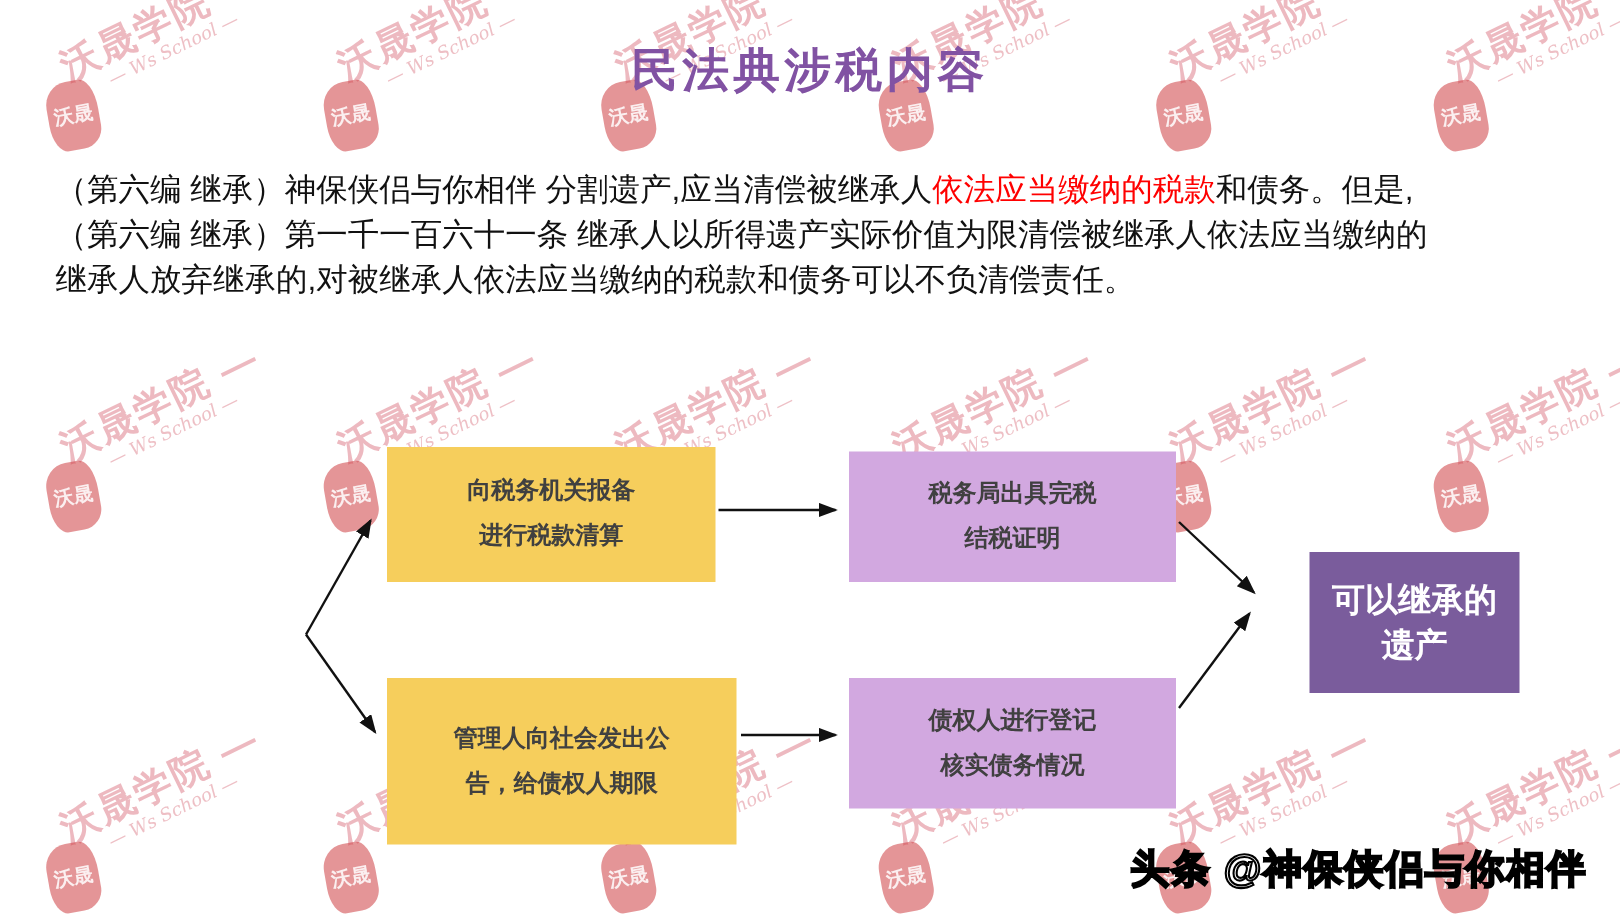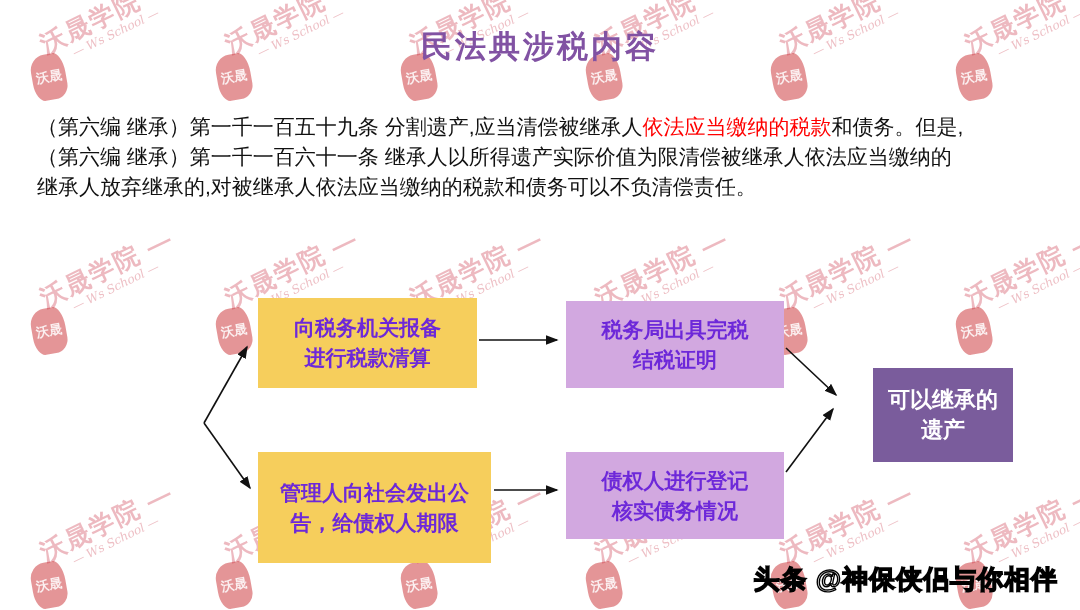--- a/index.html
+++ b/index.html
@@ -39,22 +39,22 @@
   .bodytext{
     position:absolute;left:16px;top:112px;width:1050px;z-index:3;
     font-size:21px;line-height:30px;color:#111;
   }
   .bodytext .bline{white-space:nowrap;}
   .red{color:#FF0000;}
   
   .arrows{position:absolute;inset:0;z-index:2;}
   .fbox{
     position:absolute;z-index:3;display:flex;align-items:center;justify-content:center;
-    text-align:center;font-weight:bold;font-size:21px;line-height:30px;
-    white-space:pre-line;color:#6d28d9;
+    text-align:center;font-weight:bold;font-size:16px;line-height:30px;
+    white-space:pre-line;color:#404040;
   }
   .fbox.purple{background:#7A5C9C;color:#fff;font-size:22px;}
   .fbox.yellow{background:#F6CE5C;}
   .fbox.lavender{background:#D2A8E0;}
   #box-start{left:65px;top:373px;width:136px;height:97px;letter-spacing:1px;}
   #box-tax-report{left:258px;top:298px;width:219px;height:90px;}
   #box-notice{left:258px;top:452px;width:233px;height:111px;}
   #box-tax-cert{left:566px;top:301px;width:218px;height:87px;}
   #box-creditor{left:566px;top:452px;width:218px;height:87px;}
   #box-result{left:845px;top:368px;width:140px;height:94px;margin-left:28px;}
@@ -195,21 +195,21 @@
           <div class="wm-text">沃晟学院 —</div>
           <div class="wm-script">— Ws School —</div>
         </div>
         <div class="wm-seal">沃晟</div>
       </div>
     </div>
 
   <div class="title">民法典涉税内容</div>
 
   <div class="bodytext">
-    <div class="bline"><span>　（第六编 继承）第一千一百五十九条 分割遗产,应当清偿被继承人</span><span class="red">依法应当缴纳的税款</span><span>和债务。但是,</span></div>
+    <div class="bline"><span>　（第六编 继承）神保侠侣与你相伴 分割遗产,应当清偿被继承人</span><span class="red">依法应当缴纳的税款</span><span>和债务。但是,</span></div>
     <div class="bline">　（第六编 继承）第一千一百六十一条 继承人以所得遗产实际价值为限清偿被继承人依法应当缴纳的</div>
     <div class="bline">　继承人放弃继承的,对被继承人依法应当缴纳的税款和债务可以不负清偿责任。</div>
   </div>
 
   <svg class="arrows" width="1080" height="610" viewBox="0 0 1080 610">
     <defs>
       <marker id="ah" markerWidth="10" markerHeight="8" refX="7" refY="3" orient="auto">
         <path d="M0,0 L8,3 L0,6 Z" fill="#111"></path>
       </marker>
     </defs>

